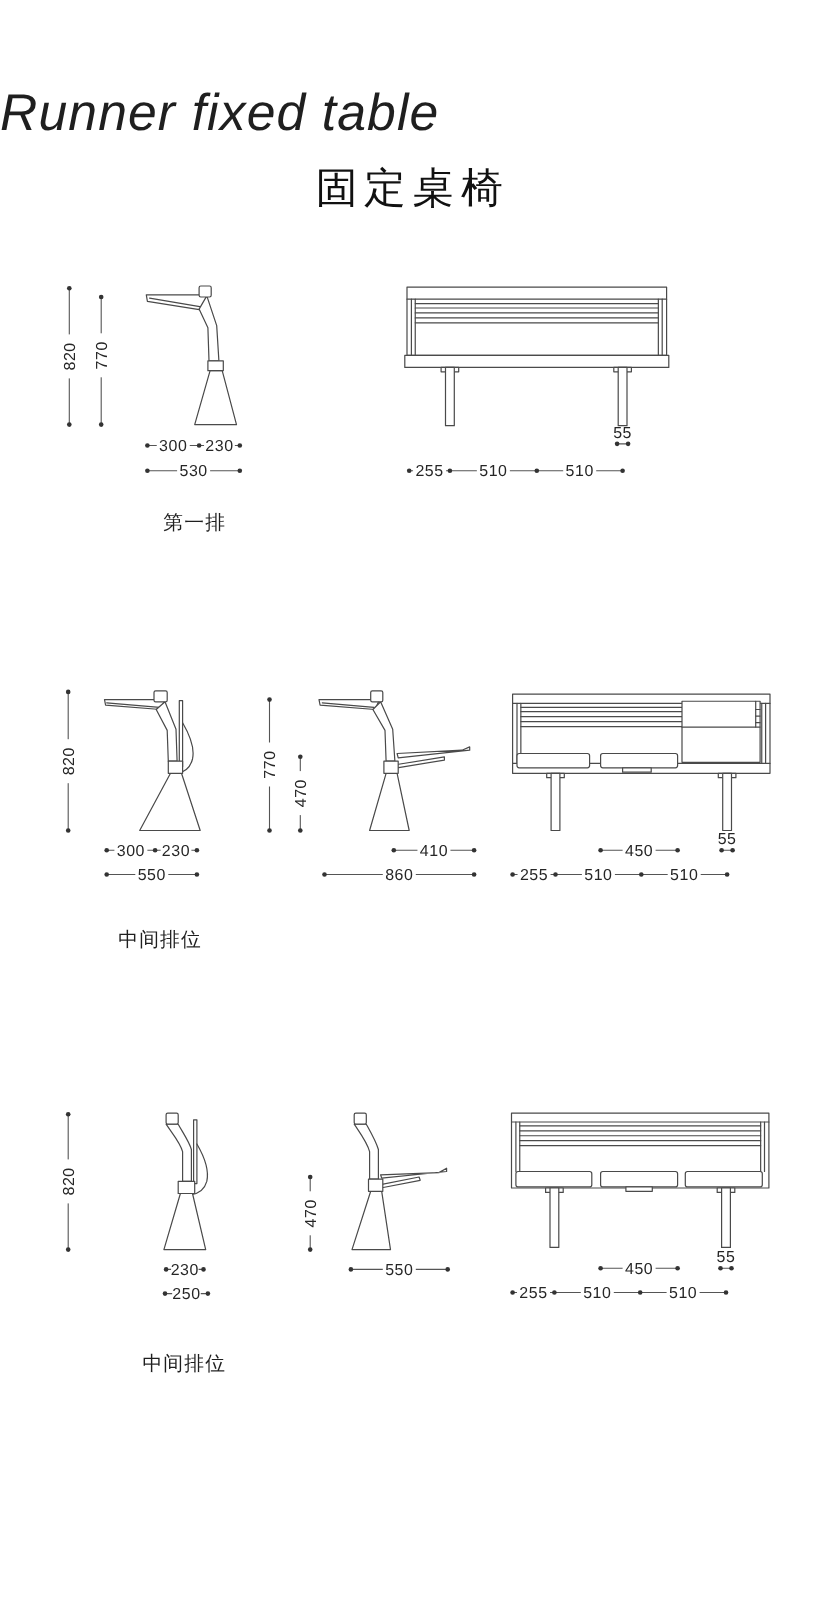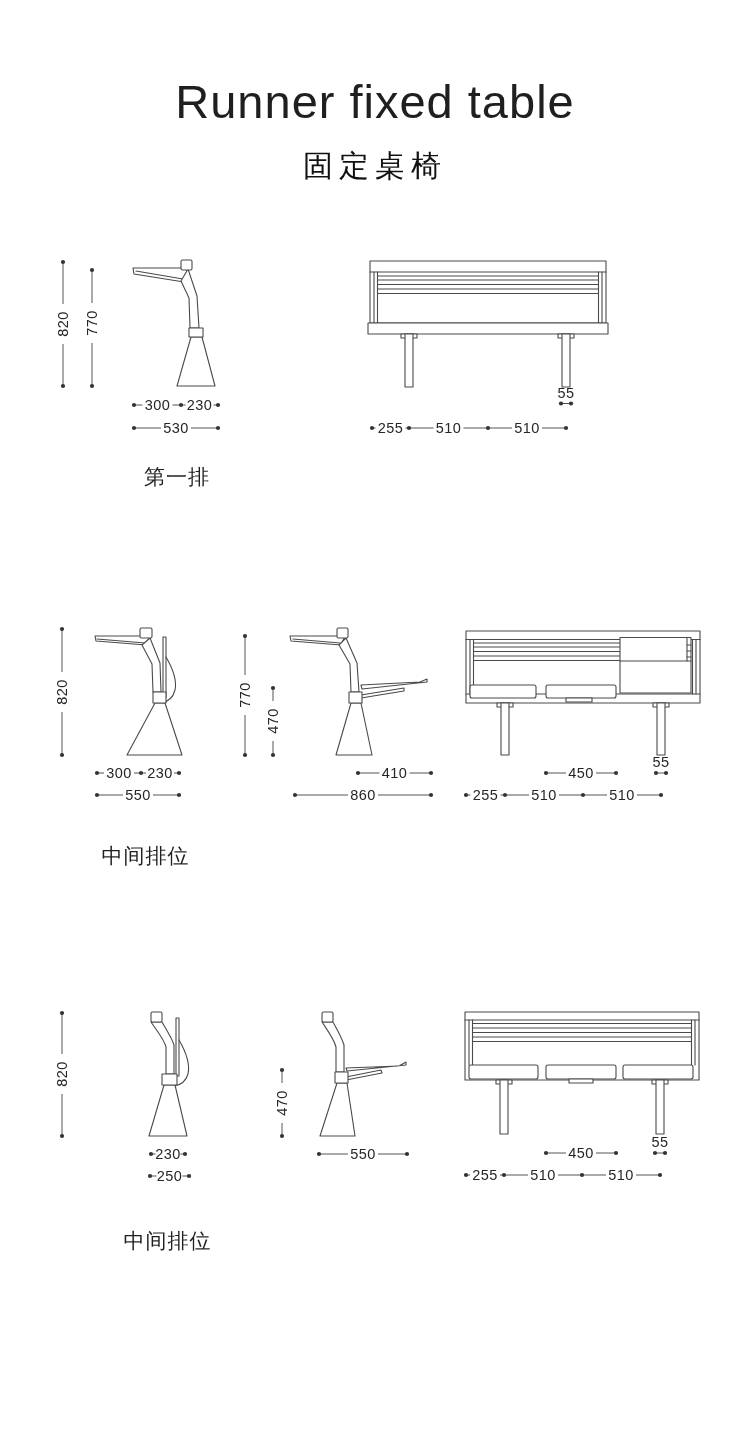--- a/index.html
+++ b/index.html
@@ -1,22 +1,22 @@
 <!DOCTYPE html>
 <html><head>
 <meta charset="utf-8">
 <style>
   html,body{margin:0;padding:0;background:#fff;}
   .page{position:relative;width:750px;height:1455px;background:#fff;overflow:hidden;
         font-family:"Liberation Sans",sans-serif;}
-  .title{position:absolute;top:74px;left:0;width:750px;text-align:center;
-         font-size:47px;font-weight:300;color:#1f1f1f;letter-spacing:1px;}
+  .title{position:absolute;top:74px;left:0;width:750px;
+         font-size:47px;font-weight:300;color:#1f1f1f;letter-spacing:1px;font-style:italic;}
   .subtitle{position:absolute;top:146px;left:0;width:750px;text-align:center;
-         font-size:30px;font-weight:400;color:#111;letter-spacing:6px;}
-  .section-label{position:absolute;font-size:21px;color:#1f1f1f;letter-spacing:1px;text-align:center;}
+         font-size:38px;font-weight:400;color:#111;letter-spacing:6px;}
+  .section-label{position:absolute;font-size:18px;color:#1f1f1f;letter-spacing:1px;text-align:center;}
   .lbl1{left:112px;top:463px;width:130px;}
   .lbl2{left:78px;top:842px;width:135px;}
   .lbl3{left:100px;top:1227px;width:135px;}
   svg.sec{position:absolute;left:0;}
   .sh{fill:#fff;stroke:#4a4a4a;stroke-width:1.1;stroke-linejoin:round;}
   .shl{fill:none;stroke:#4a4a4a;stroke-width:1.1;stroke-linecap:round;}
   .dl{stroke:#555;stroke-width:1;}
   .dot{fill:#333;}
   .wr{fill:#fff;}
   text.d{font-family:"Liberation Sans",sans-serif;font-size:14.5px;fill:#262626;letter-spacing:0.5px;}

